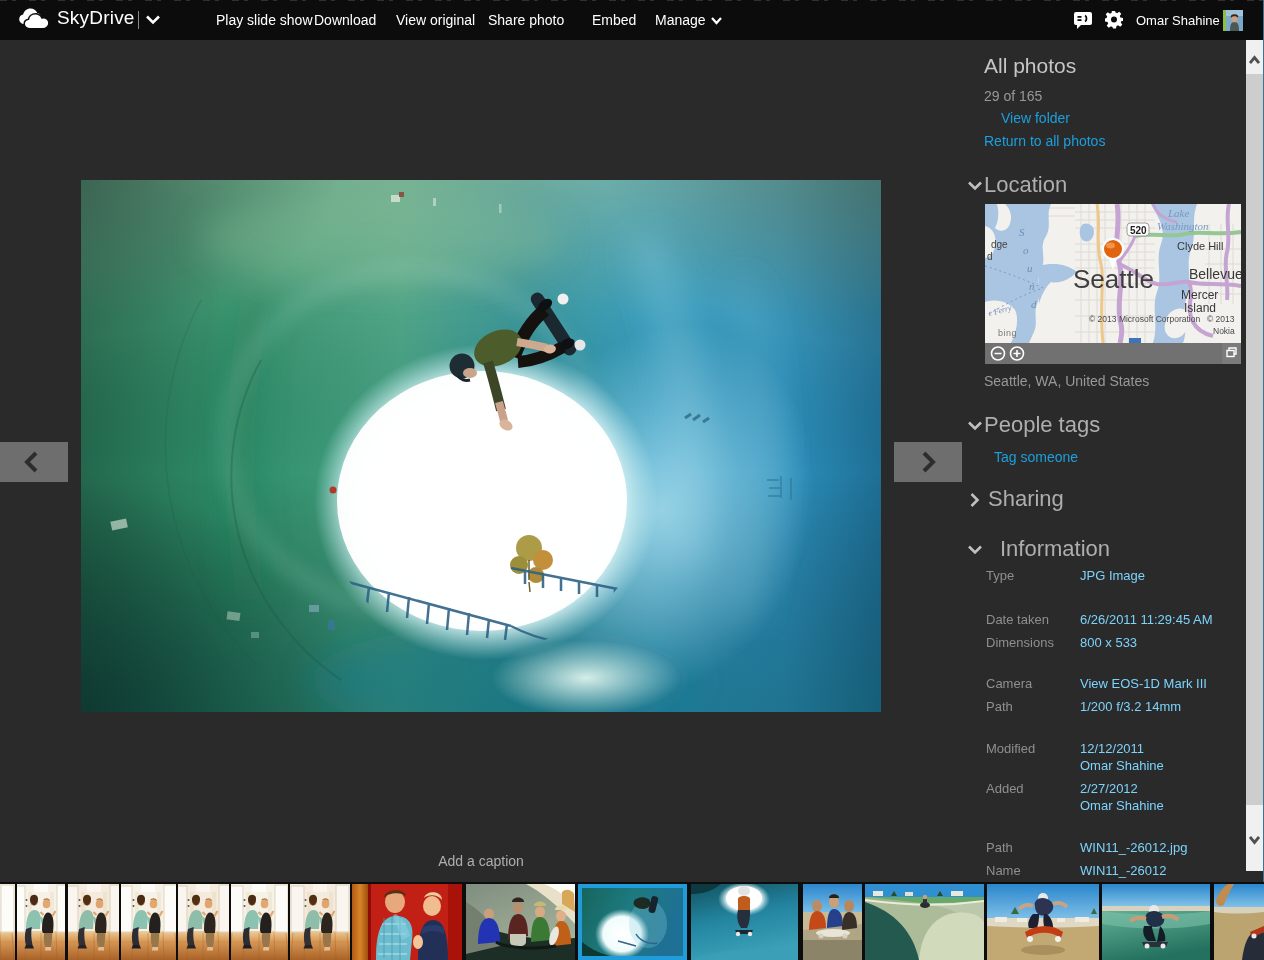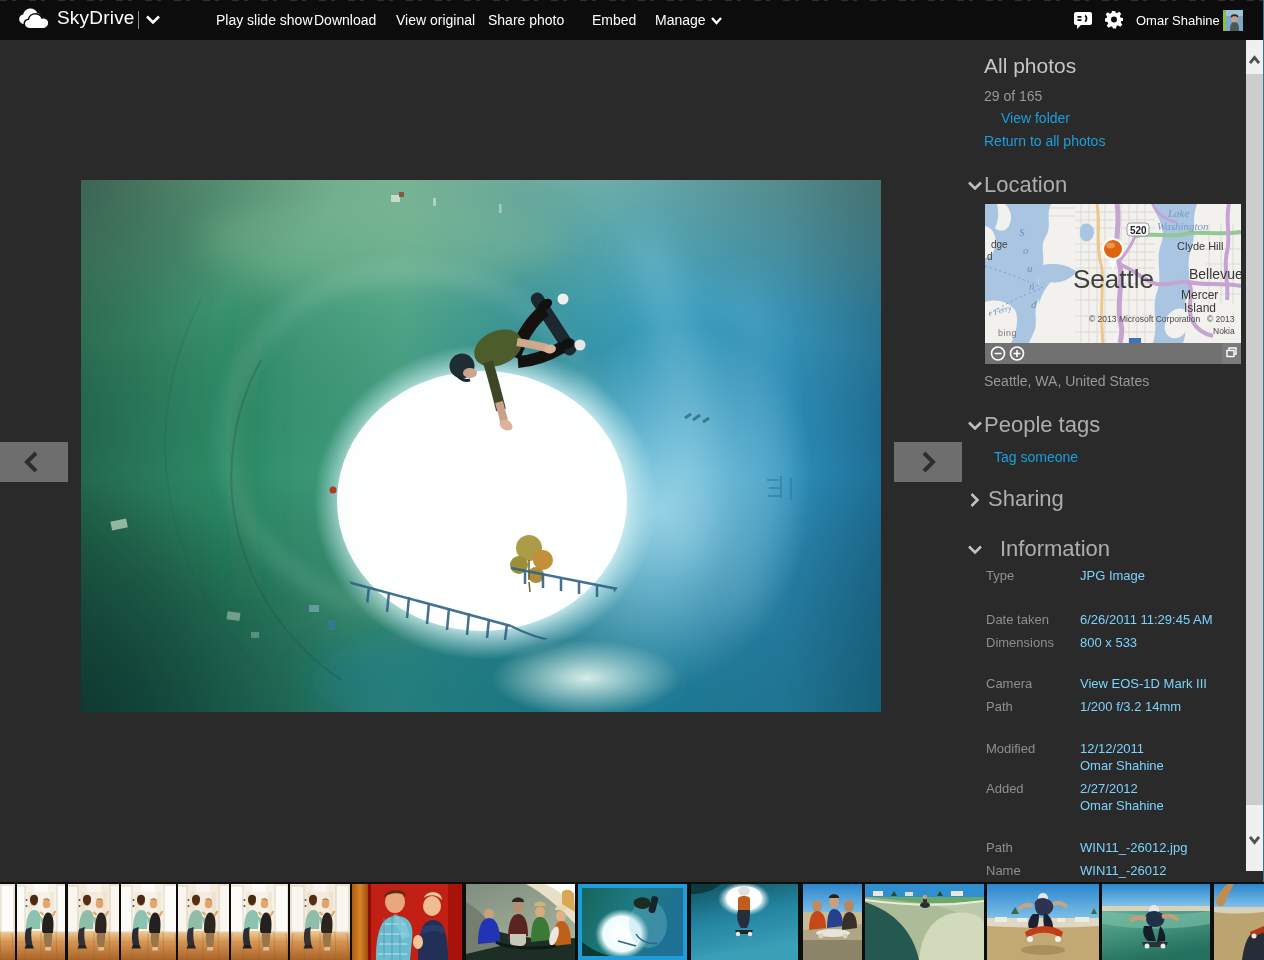--- a/index.html
+++ b/index.html
@@ -229,20 +229,21 @@
       <svg class="abs" style="left:24px;top:9px" width="14" height="22" viewBox="0 0 14 22">
         <path fill="none" stroke="#2d2d2d" stroke-width="4" d="M12 2 L3 11 L12 20"></path>
       </svg>
     </div>
   <div class="navbtn" id="navR">
       <svg class="abs" style="left:28px;top:9px" width="14" height="22" viewBox="0 0 14 22">
         <path fill="none" stroke="#2d2d2d" stroke-width="4" d="M2 2 L11 11 L2 20"></path>
       </svg>
     </div>
 
+  <div id="caption">Add a caption</div>
 
   <div id="sidebar">
     <div class="abs" style="left:0;top:14px;color:#c6c6c6;font-size:21px">All photos</div>
     <div class="abs graytx" style="left:0;top:48px">29 of 165</div>
     <div class="abs link" style="left:17px;top:70px">View folder</div>
     <div class="abs link" style="left:0;top:93px">Return to all photos</div>
 
     <svg class="abs" style="left:-16px;top:141px" width="14" height="10" viewBox="0 0 14 10">
         <path fill="none" stroke="#c0c0c0" stroke-width="2.6" d="M1 1.5 L7 7.5 L13 1.5"></path>
       </svg>

